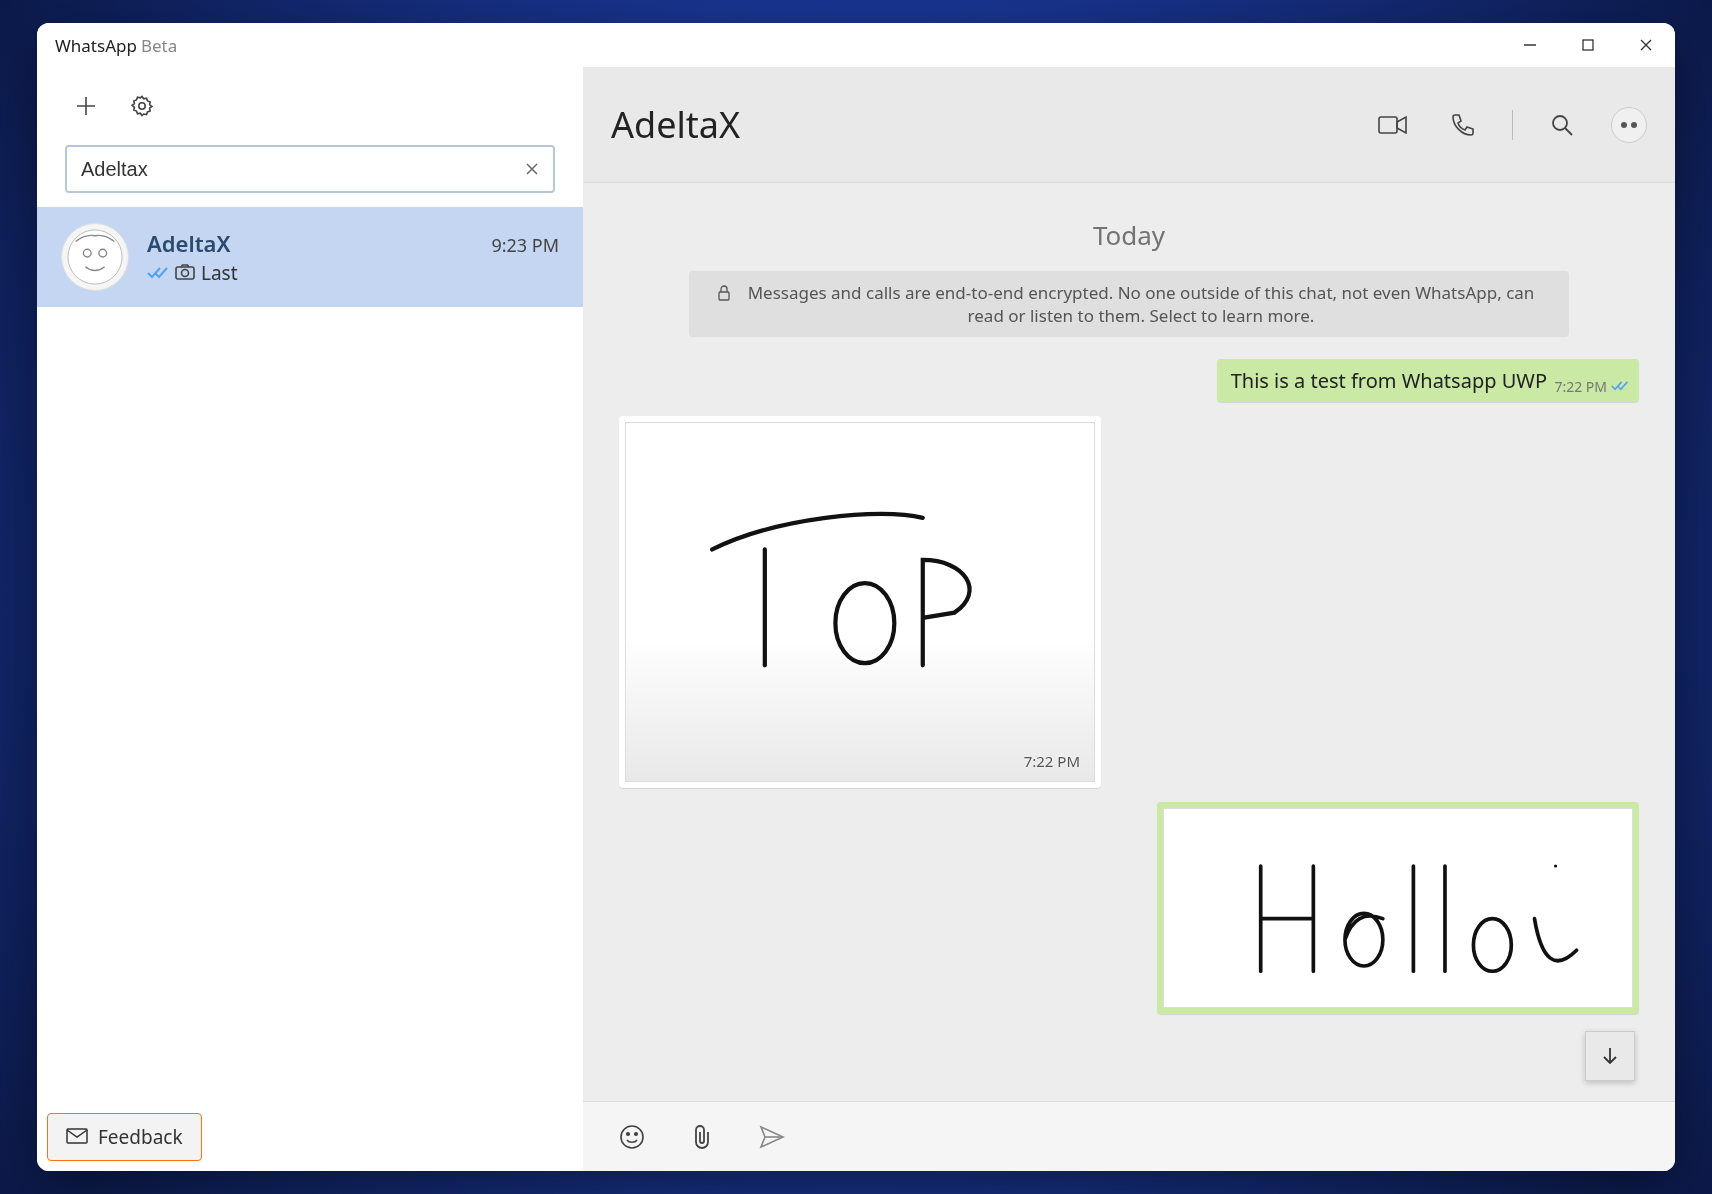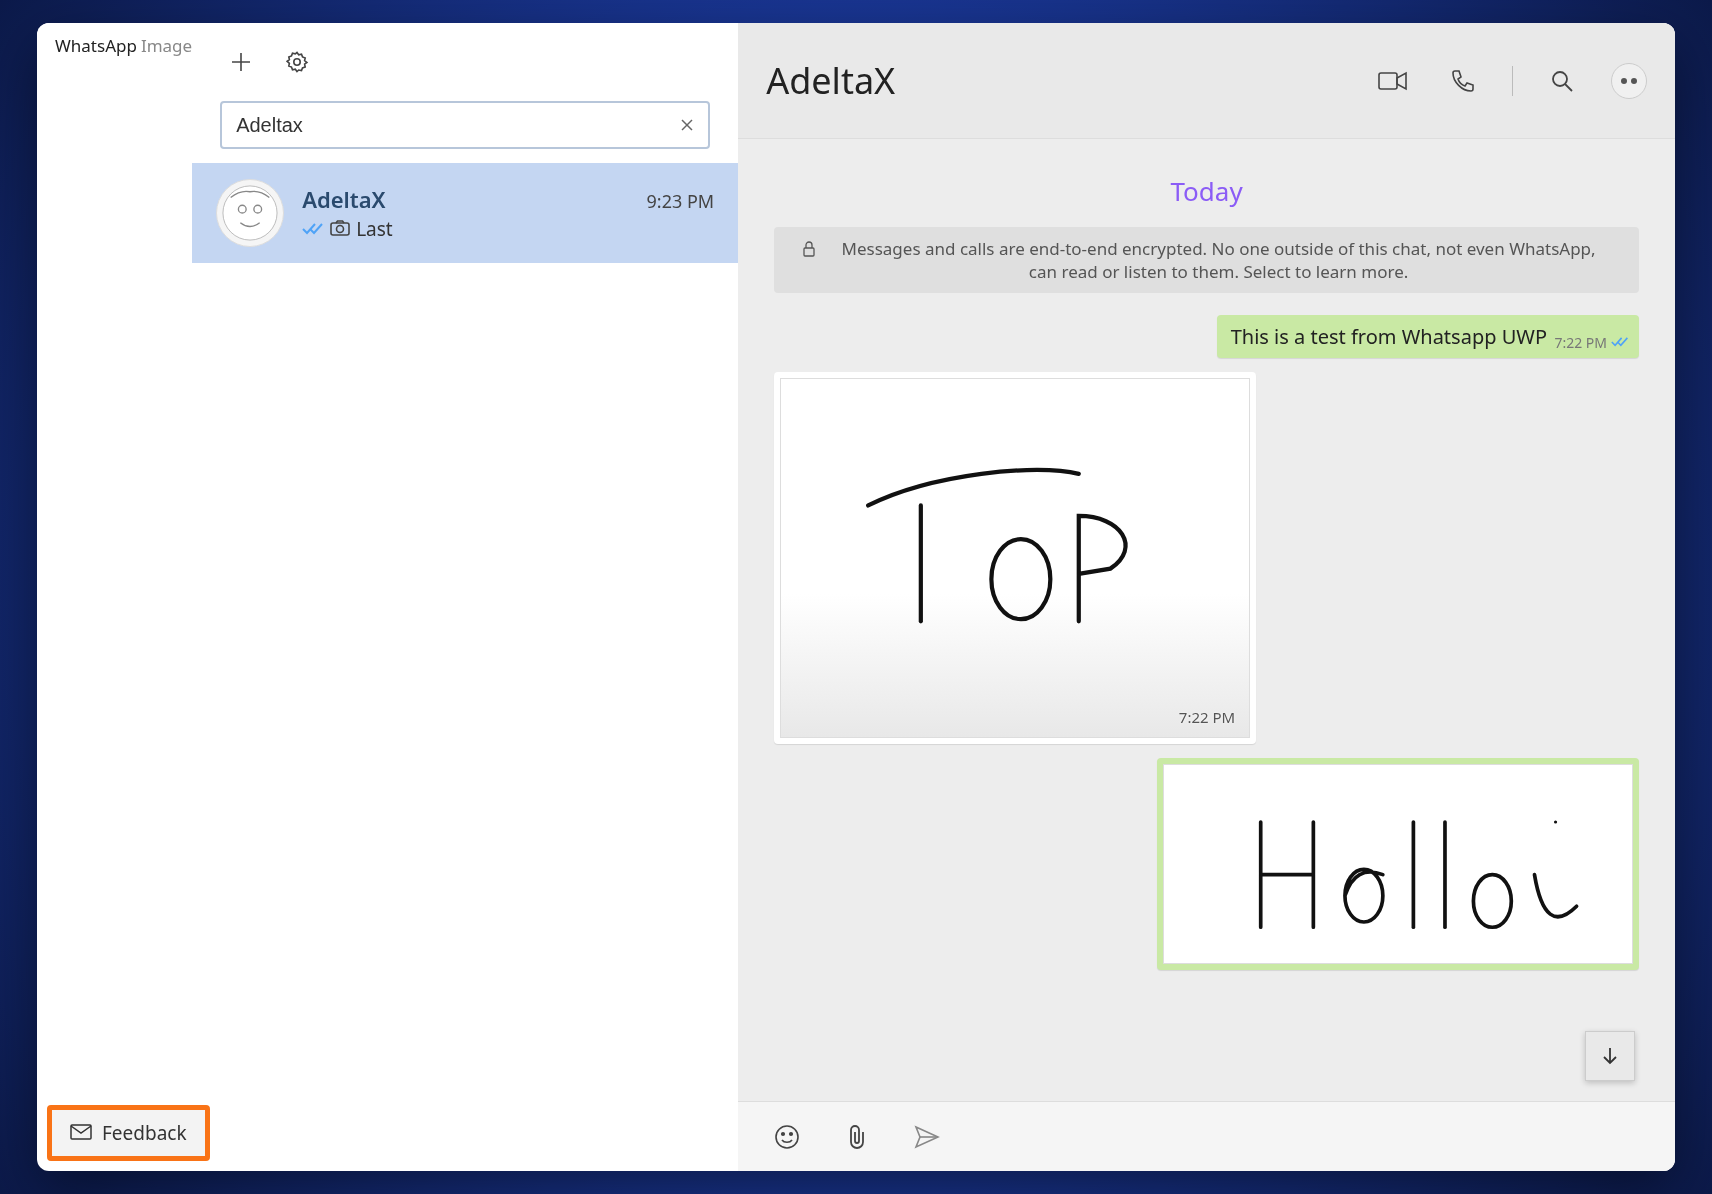--- a/index.html
+++ b/index.html
@@ -4,21 +4,21 @@
 <style>
   * { box-sizing: border-box; margin: 0; padding: 0; }
   html, body { width: 1712px; height: 1194px; overflow: hidden; font-family: "Segoe UI", system-ui, sans-serif; }
   body {
     background: radial-gradient(circle at 50% 50%, #3b82f6 0%, #1e40af 40%, #0c1a4a 100%);
     display: flex; align-items: center; justify-content: center;
   }
   .window {
     width: 1638px; height: 1148px; background: #fff; border-radius: 12px;
     box-shadow: 0 20px 60px rgba(0,0,0,0.5);
-    display: flex; flex-direction: row; overflow: hidden; position: relative;
+    display: flex; flex-direction: column; overflow: hidden; position: relative;
   }
   .titlebar {
     height: 44px; display: flex; align-items: center; padding-left: 18px;
     font-size: 17px; color: #222; background: #fff; flex-shrink: 0;
   }
   .titlebar .beta { color: #888; margin-left: 4px; }
   .win-controls { position: absolute; right: 0; top: 0; display: flex; }
   .win-btn { width: 58px; height: 44px; display: flex; align-items: center; justify-content: center; color: #333; }
   .win-btn svg { width: 14px; height: 14px; }
   .body { flex: 1; display: flex; min-height: 0; }
@@ -47,39 +47,39 @@
   }
   .avatar svg { width: 58px; height: 58px; }
   .chat-item-main { flex: 1; min-width: 0; }
   .chat-item-top { display: flex; justify-content: space-between; align-items: baseline; }
   .chat-name { font-size: 22px; font-weight: 600; color: #2a4a6e; }
   .chat-time { font-size: 18px; color: #444; }
   .chat-preview { display: flex; align-items: center; gap: 6px; font-size: 19px; color: #333; margin-top: 2px; }
   .ticks { color: #4fa3f7; }
   .cam-ico { color: #444; }
   .feedback {
-    position: absolute; left: 10px; bottom: 10px; background: #f3f3f3; border: 5px solid #f97316;
+    position: absolute; left: 10px; bottom: 10px; background: #f3f3f3; border: 1px solid #f97316;
     padding: 10px 18px; display: flex; align-items: center; gap: 10px; font-size: 19px; color: #333;
     border-radius: 4px;
   }
 
   .chat-pane { flex: 1; background: #ededed; display: flex; flex-direction: column; min-width: 0; position: relative; }
   .chat-head {
     height: 116px; background: #e9e9e9; display: flex; align-items: center; padding: 0 28px; gap: 12px;
     border-bottom: 1px solid #ddd;
   }
   .chat-head-info { flex: 1; }
   .chat-head-name { font-size: 36px; font-weight: 400; color: #222; }
   .chat-head-status { font-size: 19px; color: #666; margin-top: 2px; }
   .head-actions { display: flex; align-items: center; gap: 28px; }
   .head-divider { width: 1px; height: 30px; background: #bbb; }
   .mini-avatar { width: 36px; height: 36px; border-radius: 50%; background: #f0f0f0; border: 1px solid #ccc; display:flex; align-items:center; justify-content:center; }
 
   .messages { flex: 1; overflow: auto; padding: 24px 36px 12px 36px; position: relative; background: #ededed; }
-  .day-label { text-align: center; font-size: 26px; color: #8b5cf6; margin: 10px 0 18px; }
+  .day-label { text-align: center; font-size: 26px; color: #737373; margin: 10px 0 18px; }
   .encryption {
     background: rgba(0,0,0,0.06); color: #555; font-size: 17px; text-align: center;
     padding: 10px 28px; border-radius: 4px; margin: 0 auto 22px; max-width: 880px;
     display: flex; gap: 10px; align-items: flex-start; justify-content: center;
   }
   .encryption .lock { margin-top: 2px; flex-shrink: 0; }
 
   .msg-row { display: flex; margin-bottom: 14px; }
   .msg-row.out { justify-content: flex-end; }
   .msg-row.in { justify-content: flex-start; }
@@ -119,21 +119,21 @@
   .composer-input { flex: 1; border: none; outline: none; background: transparent; font-size: 20px; color: #333; }
   .send-btn { color: #888; }
 </style>
 </head>
 <body>
 
 <div class="window">
 
   <div class="titlebar">
     <span>WhatsApp</span>
-    <span class="beta">Image</span>
+    <span class="beta">Beta</span>
     <div class="win-controls">
       <div class="win-btn">
         <svg viewBox="0 0 14 14">
             <line x1="1" y1="7" x2="13" y2="7" stroke="currentColor" stroke-width="1.3"></line>
           </svg>
       </div>
       <div class="win-btn">
         <svg viewBox="0 0 14 14">
             <rect x="2" y="2" width="10" height="10" fill="none" stroke="currentColor" stroke-width="1.3"></rect>
           </svg>

